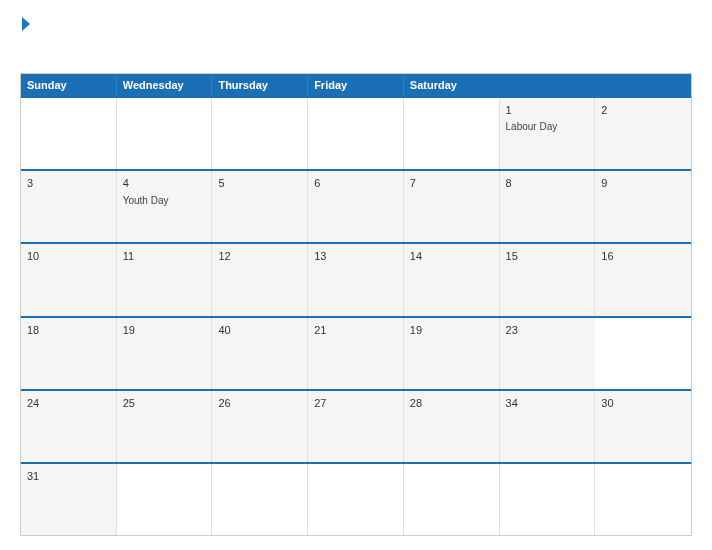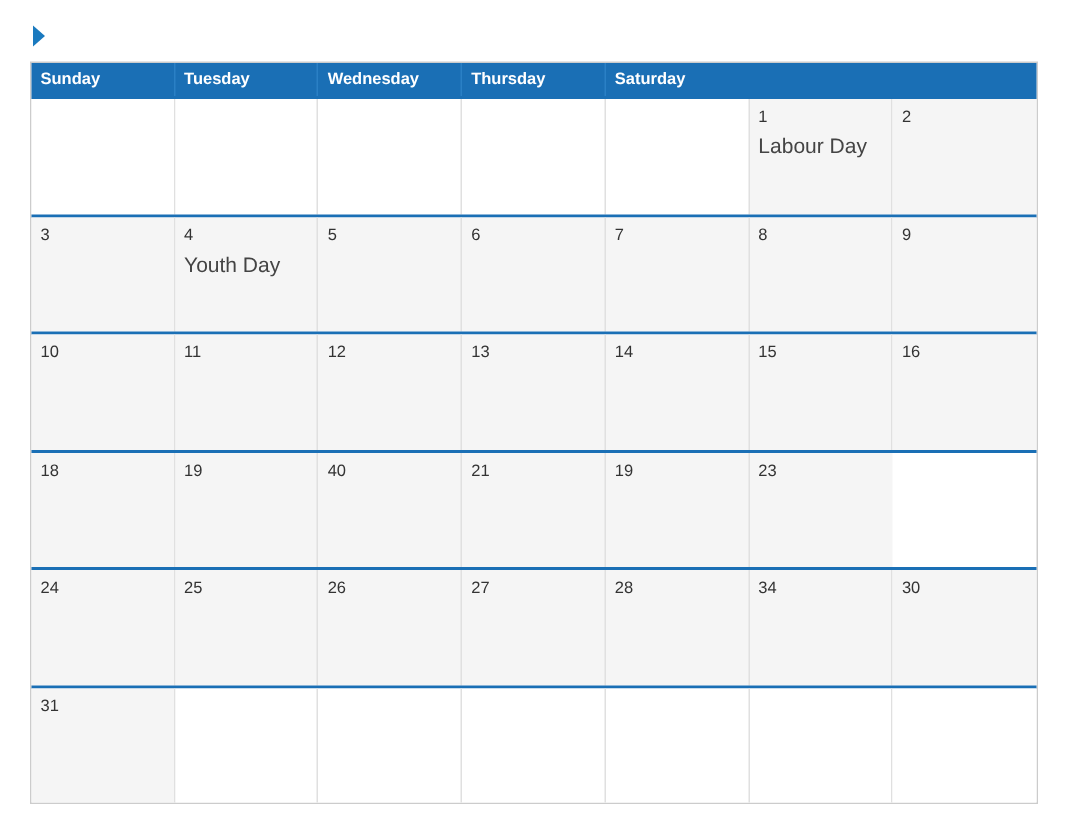--- a/index.html
+++ b/index.html
@@ -10,20 +10,21 @@
       font-family: Arial, sans-serif;
       overflow: hidden;
     }
     .page {
       width: 712px;
       height: 550px;
       background: #fff;
       padding: 18px 20px 14px 20px;
       display: flex;
       flex-direction: column;
+      gap: 32px;
     }
     .header {
       display: flex;
       align-items: center;
       justify-content: space-between;
       margin-bottom: 10px;
     }
     .logo {
       display: flex;
       flex-direction: column;
@@ -111,21 +112,21 @@
     .cal-cell.empty {
       background: #fff;
     }
     .day-num {
       font-size: 11px;
       color: #333;
       font-weight: normal;
       line-height: 1.4;
     }
     .holiday {
-      font-size: 14px;
+      font-size: 10px;
       color: #444;
       margin-top: 2px;
       line-height: 1.3;
     }
     .last-week {
       flex: 1;
     }
   </style>
 </head>
 <body>
@@ -140,23 +141,23 @@
       </span>
     </div>
     <div class="title"></div>
     <div class="country"></div>
   </div>
 
   <div class="calendar">
     <div class="cal-header">
 
     <div class="cal-header-cell">Sunday</div>
-        <div class="cal-header-cell">Tuesday</div>
         <div class="cal-header-cell">Wednesday</div>
         <div class="cal-header-cell">Thursday</div>
+        <div class="cal-header-cell">Friday</div>
         <div class="cal-header-cell">Saturday</div>
       </div>
     <div class="cal-body">
 
     <div class="cal-week">
           <div class="cal-cell empty"></div>
           <div class="cal-cell empty"></div>
           <div class="cal-cell empty"></div>
           <div class="cal-cell empty"></div>
           <div class="cal-cell empty"></div>

